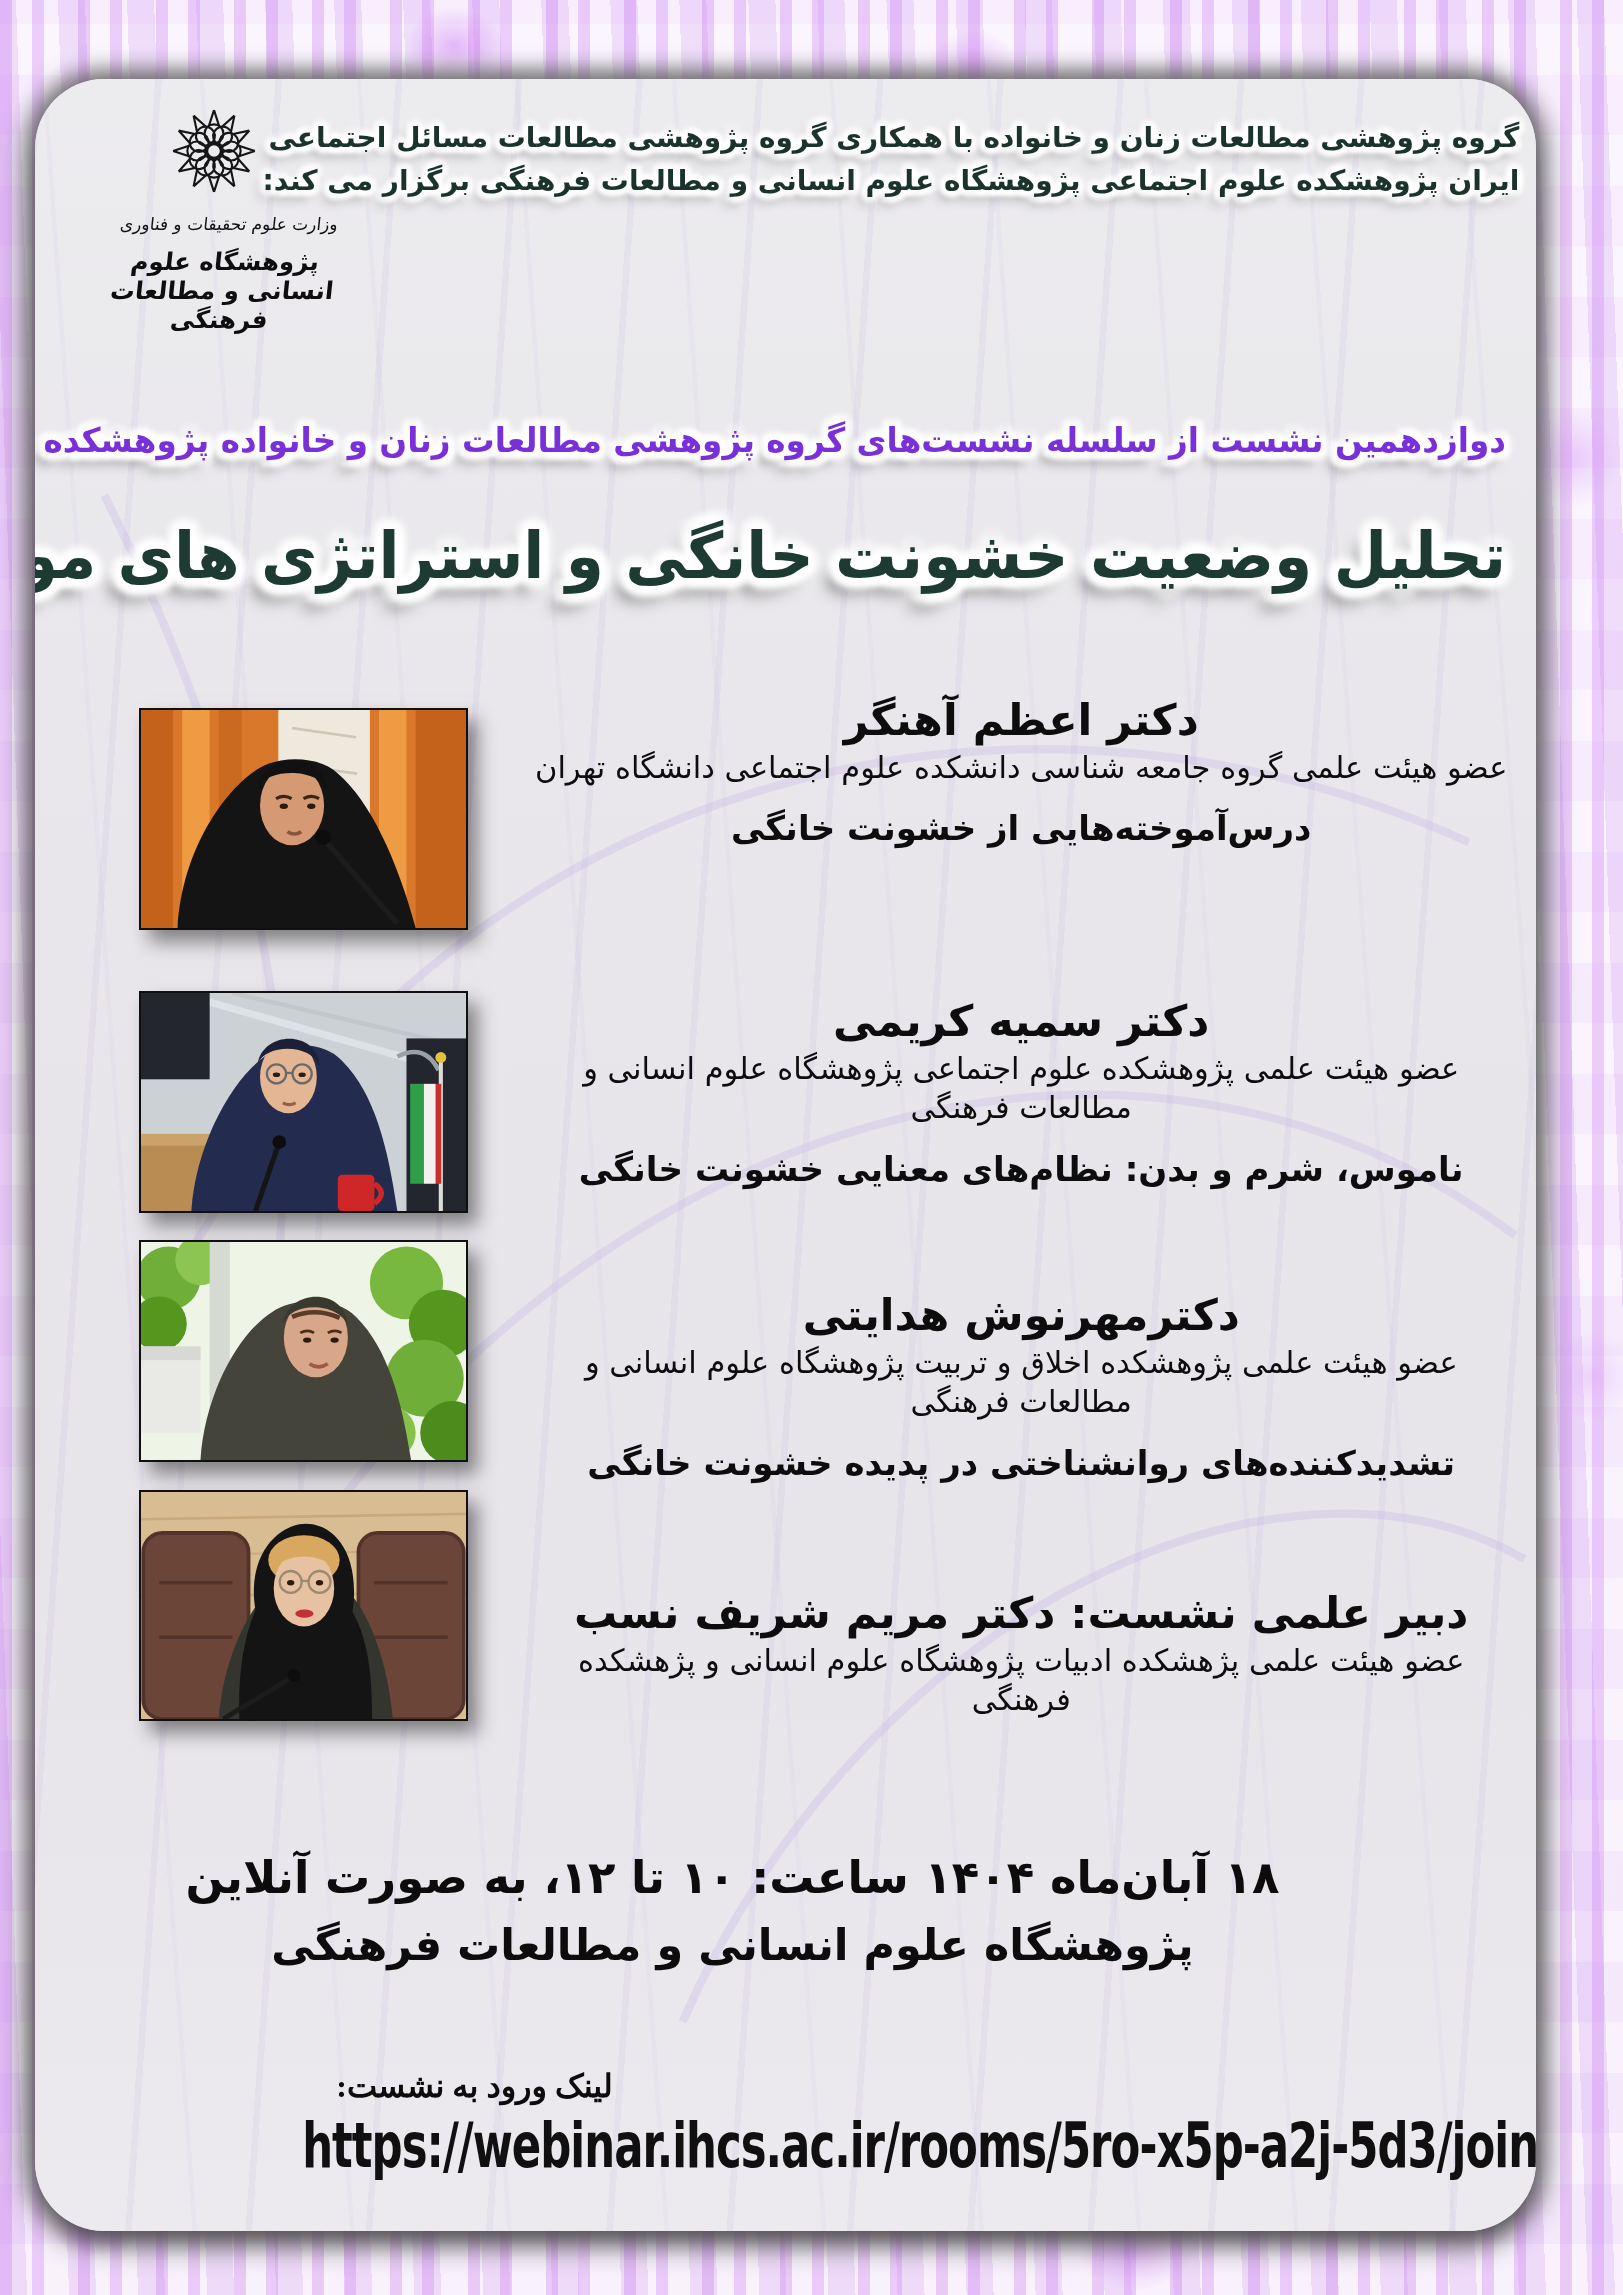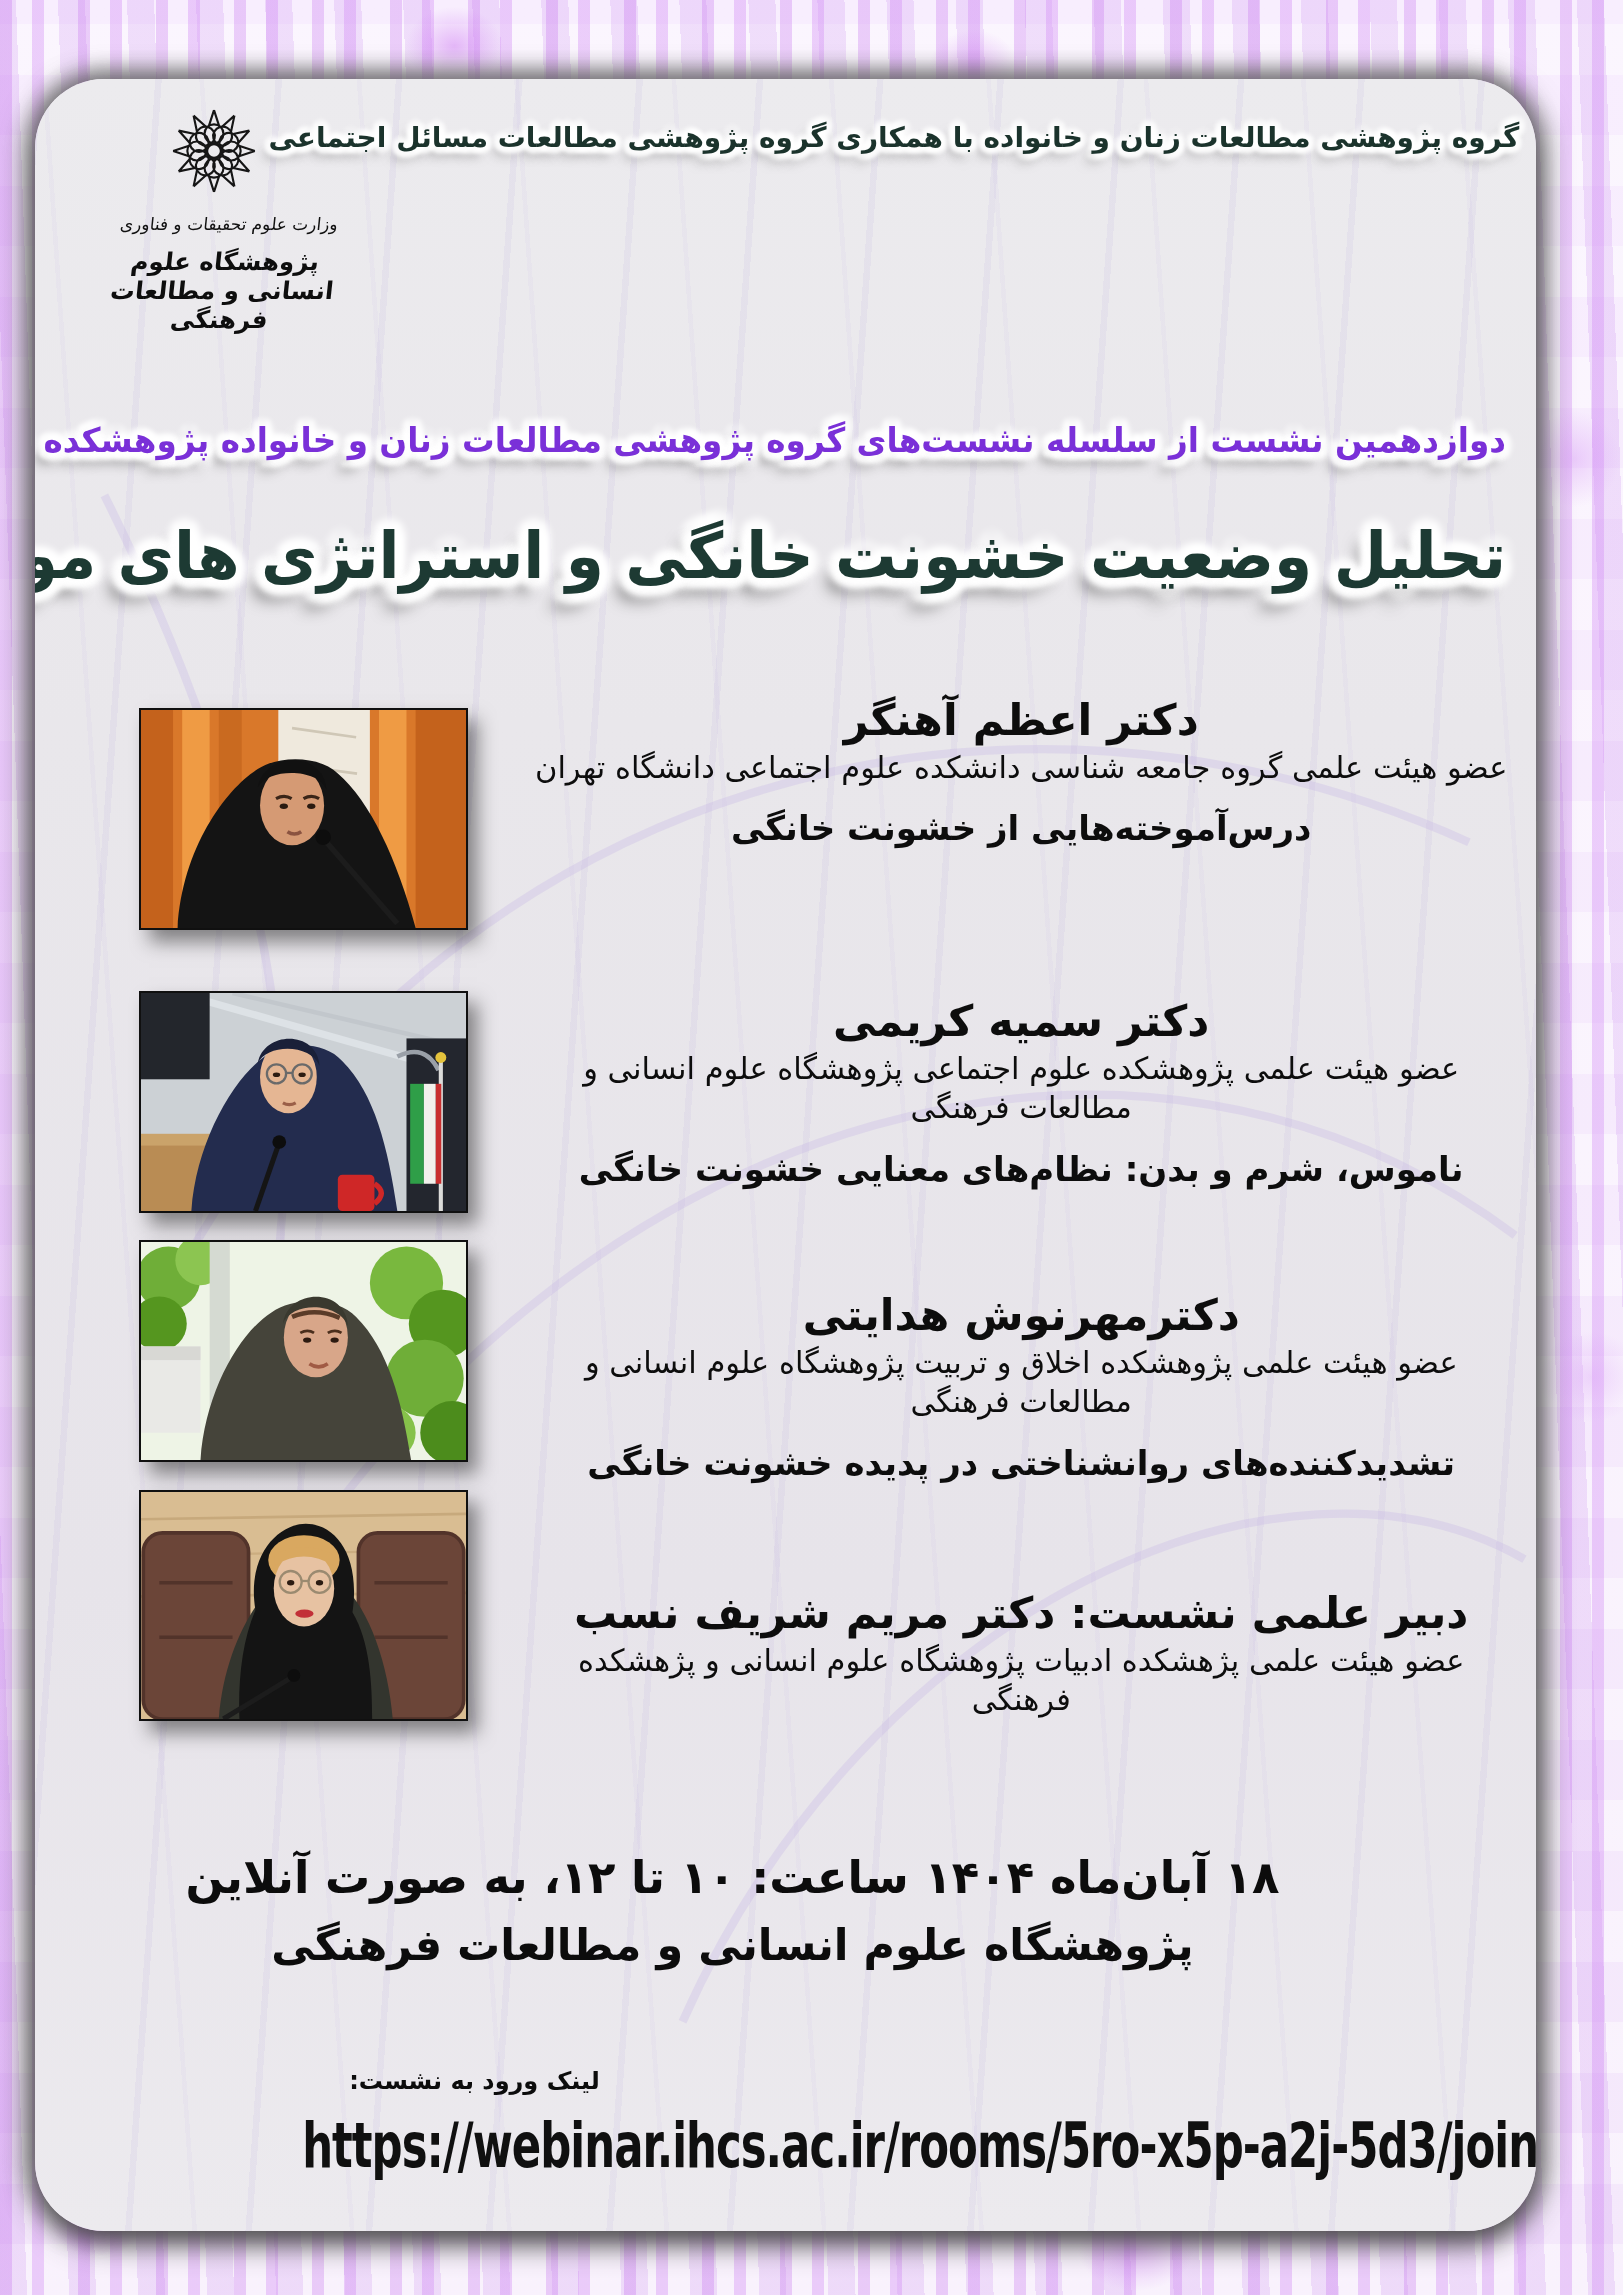--- a/index.html
+++ b/index.html
@@ -67,21 +67,21 @@
   .ph1{top:629px}.ph2{top:912px}.ph3{top:1161px}.ph4{top:1411px;height:231px}
   .sblock{position:absolute;right:18.5px;left:490px;text-align:center;color:#0d0d0d;}
   .sb1{top:615px}.sb2{top:916px}.sb3{top:1210px}.sb4{top:1508px}
   .sname{font-size:43px;font-weight:700;line-height:1.25;}
   .saff{font-size:30.5px;line-height:1.3;}
   .stopic{font-size:34px;font-weight:700;line-height:1.3;margin-top:18.5px;}
   .schedule{position:absolute;left:15px;width:1365px;top:1772px;text-align:center;color:#0c0c0c;}
   .sched1{font-size:45px;font-weight:700;white-space:nowrap;}
   .sched2{font-size:43px;font-weight:700;margin-top:15.7px;}
   .link-label{position:absolute;left:0;width:879px;top:1988px;text-align:center;
-    font-size:24px;font-weight:700;color:#0c0c0c;}
+    font-size:32px;font-weight:700;color:#0c0c0c;font-family:Liberation Serif, serif;}
   .url{position:absolute;left:60px;width:1381px;top:2030px;text-align:center;
     font-family:"DejaVu Sans",sans-serif;font-size:62px;font-weight:700;letter-spacing:-1.4px;
     color:var(--url-color,#101010);white-space:nowrap;transform:scaleX(.70);transform-origin:center;}
 </style>
 </head>
 <body>
 
 <div class="poster fa">
   <div class="card">
 
@@ -145,20 +145,21 @@
             <path d="M0,-95 12,-58 M0,-95 -12,-58"></path>
           </g>
         <circle r="17" stroke-width="7"></circle>
       </g>
     </svg>
     <div class="logo-ministry" dir="rtl">وزارت علوم تحقیقات و فناوری</div>
     <div class="logo-institute" dir="rtl">پژوهشگاه علوم انسانی و مطالعات فرهنگی</div>
 
     <div class="org-lines halo-sm" dir="rtl">
       <div>گروه پژوهشی مطالعات زنان و خانواده با همکاری گروه پژوهشی مطالعات مسائل اجتماعی</div>
+      <div>ایران پژوهشکده علوم اجتماعی پژوهشگاه علوم انسانی و مطالعات فرهنگی برگزار می کند:</div>
     </div>
 
     <div class="series halo-md" dir="rtl">دوازدهمین نشست از سلسله نشست‌های گروه پژوهشی مطالعات زنان و خانواده پژوهشکده علوم اجتماعی</div>
 
     <h1 class="title halo-lg" dir="rtl">تحلیل وضعیت خشونت خانگی و استراتژی های مواجهه با آن</h1>
 
     <div class="photo ph1">
       <svg viewBox="0 0 710 480" preserveAspectRatio="none">
         <rect width="710" height="480" fill="#d9782a"></rect>
         <rect x="0" width="70" height="480" fill="#c4621c"></rect>

